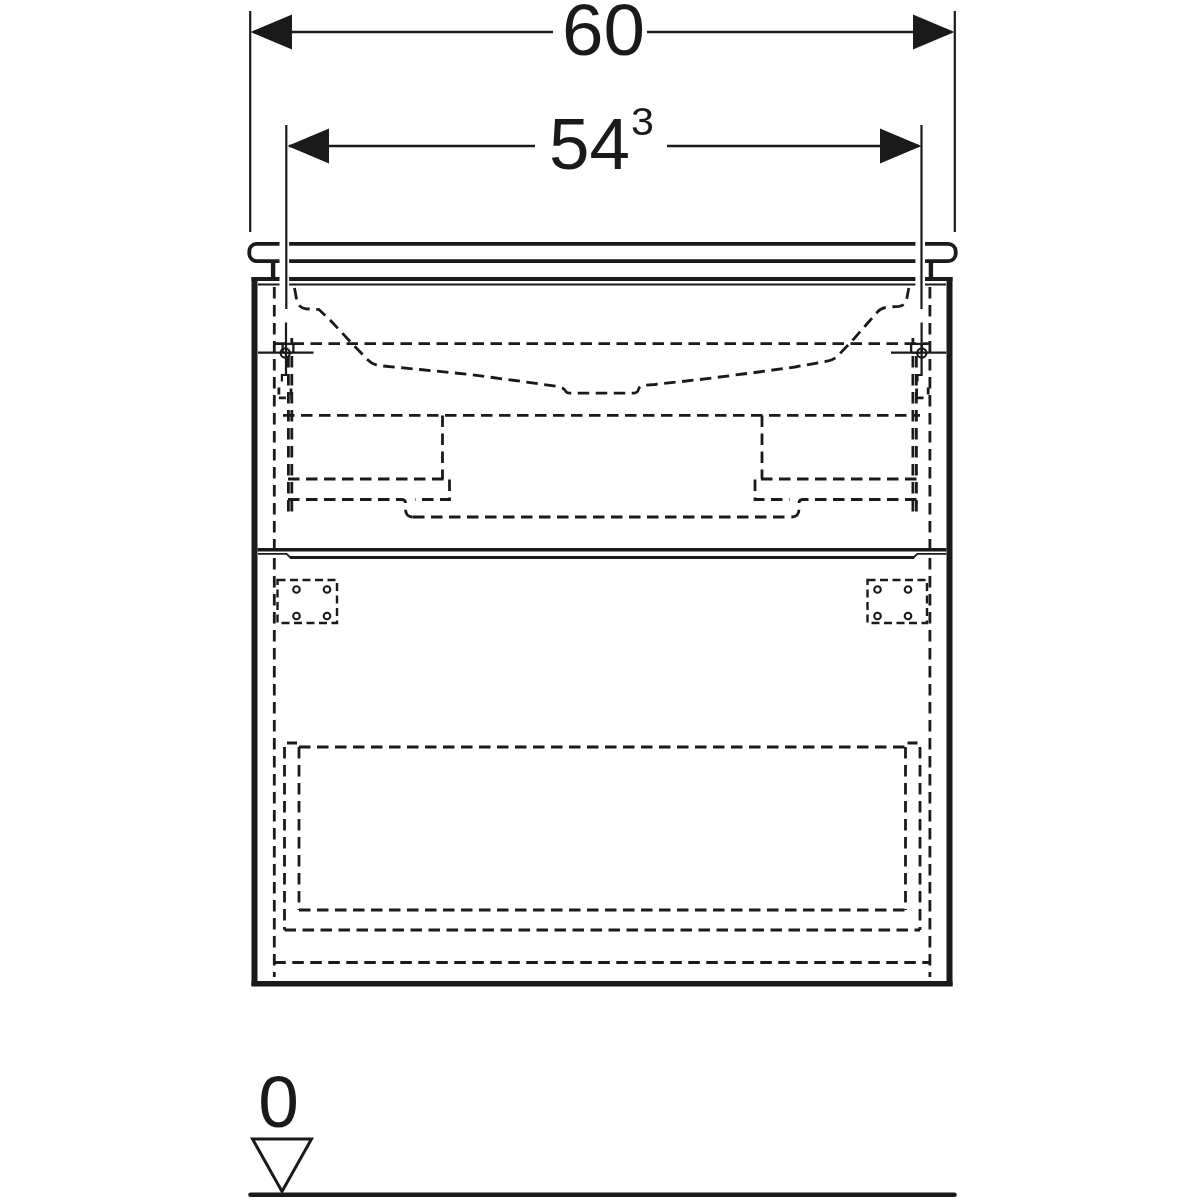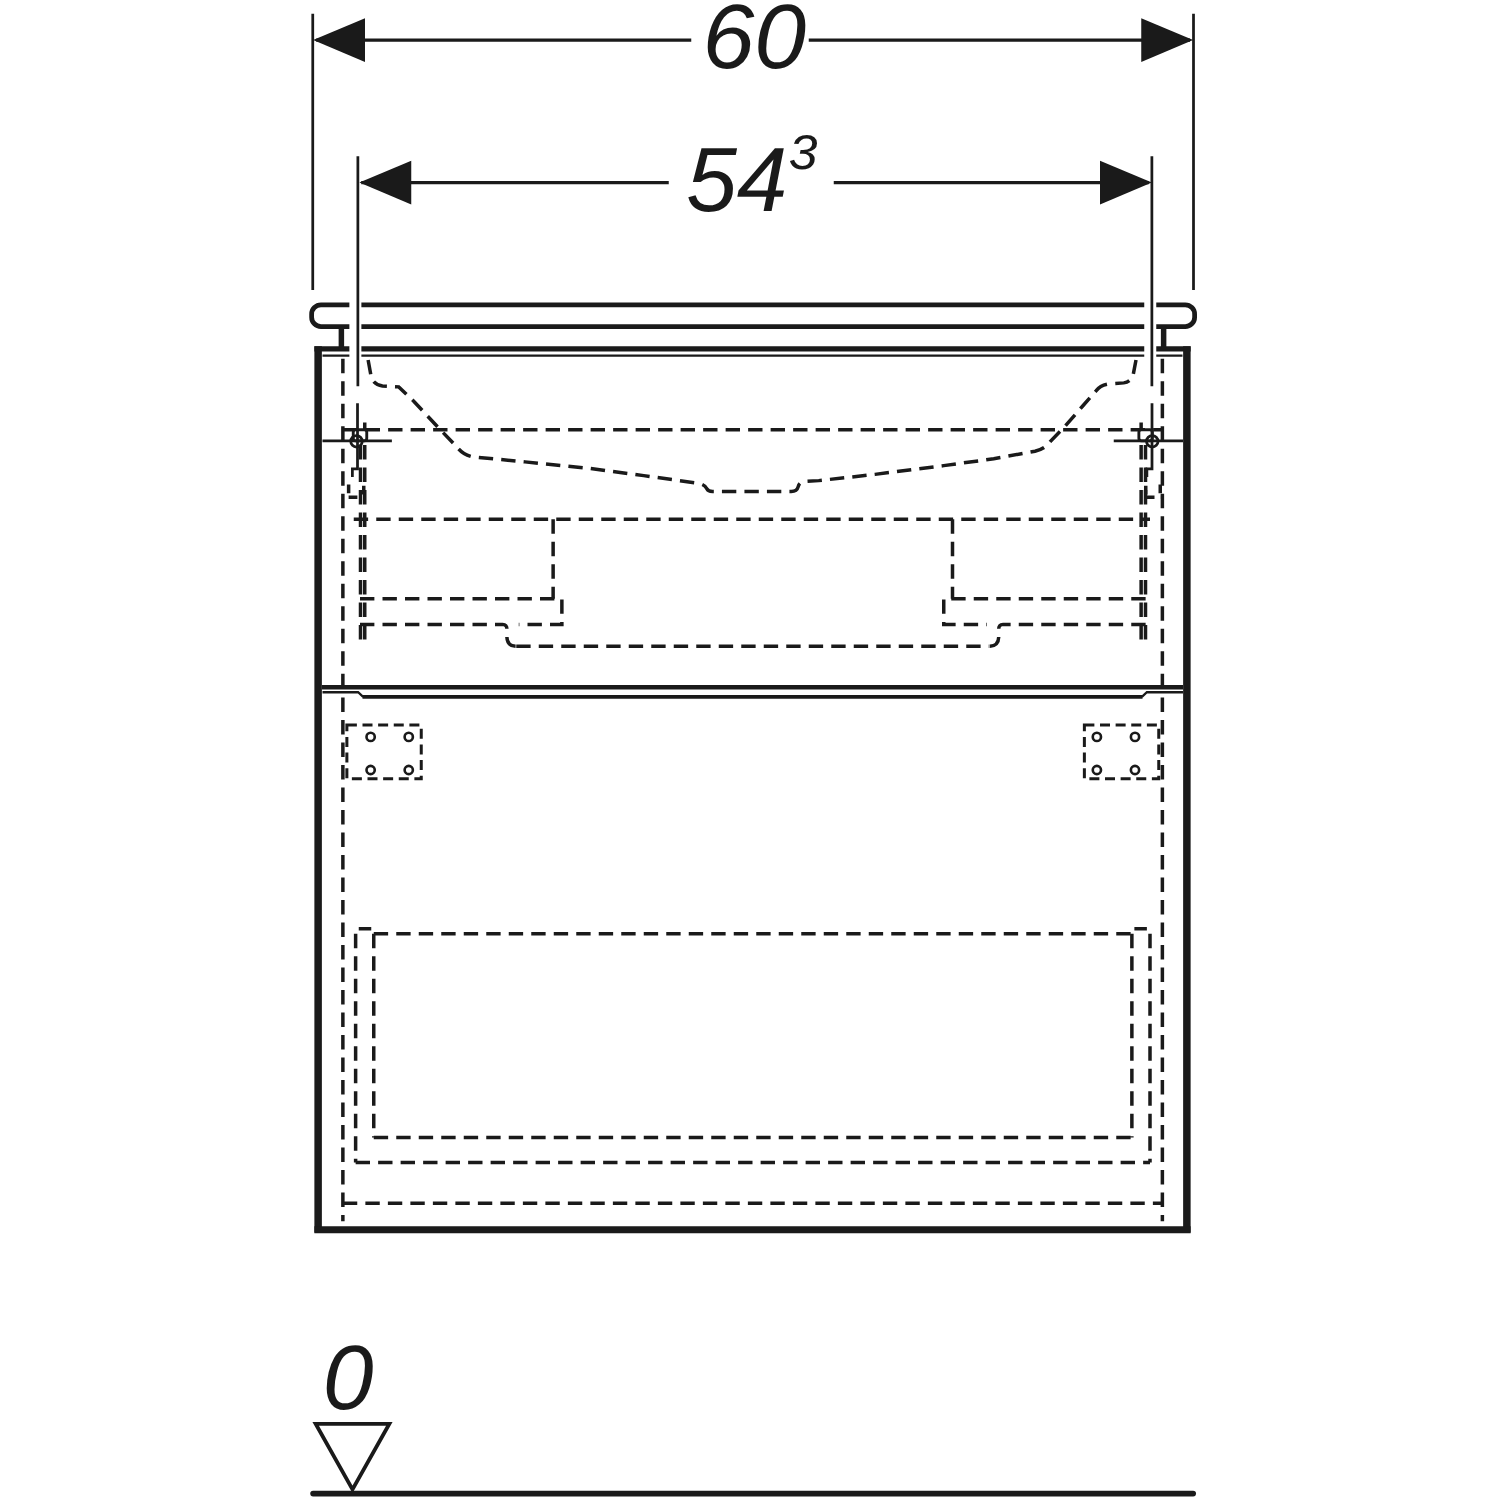--- a/index.html
+++ b/index.html
@@ -1,16 +1,16 @@
 <!DOCTYPE html>
 <html><head>
 <meta charset="utf-8">
 <style>
   html,body{margin:0;padding:0;background:#fff;}
-  .page{width:1200px;height:1200px;position:relative;background:#fff;font-style:italic;}
+  .page{width:1200px;height:1200px;position:relative;background:#fff;}
   text{font-family:"Liberation Sans", sans-serif;fill:#1a1a1a;}
 </style>
 </head>
 <body>
 <div class="page">
 <svg width="1200" height="1200" viewBox="0 0 1200 1200" xmlns="http://www.w3.org/2000/svg">
 
 <rect x="0" y="0" width="1200" height="1200" fill="#ffffff"></rect>
 
 <g stroke="#1a1a1a" fill="none">

